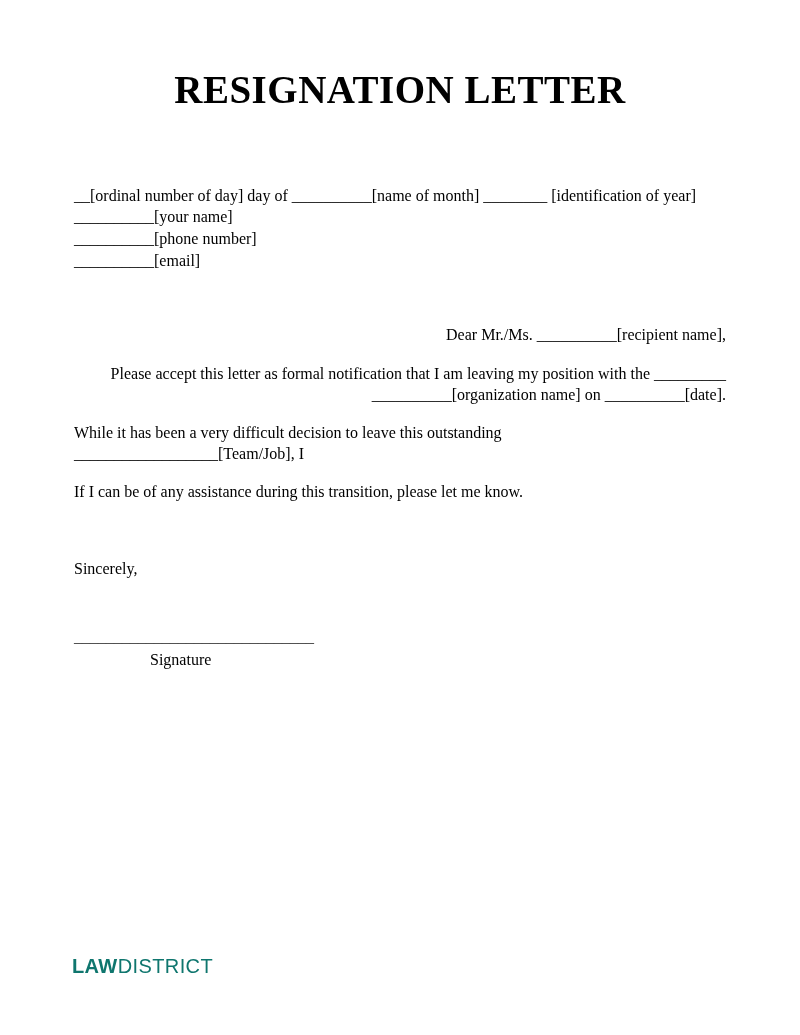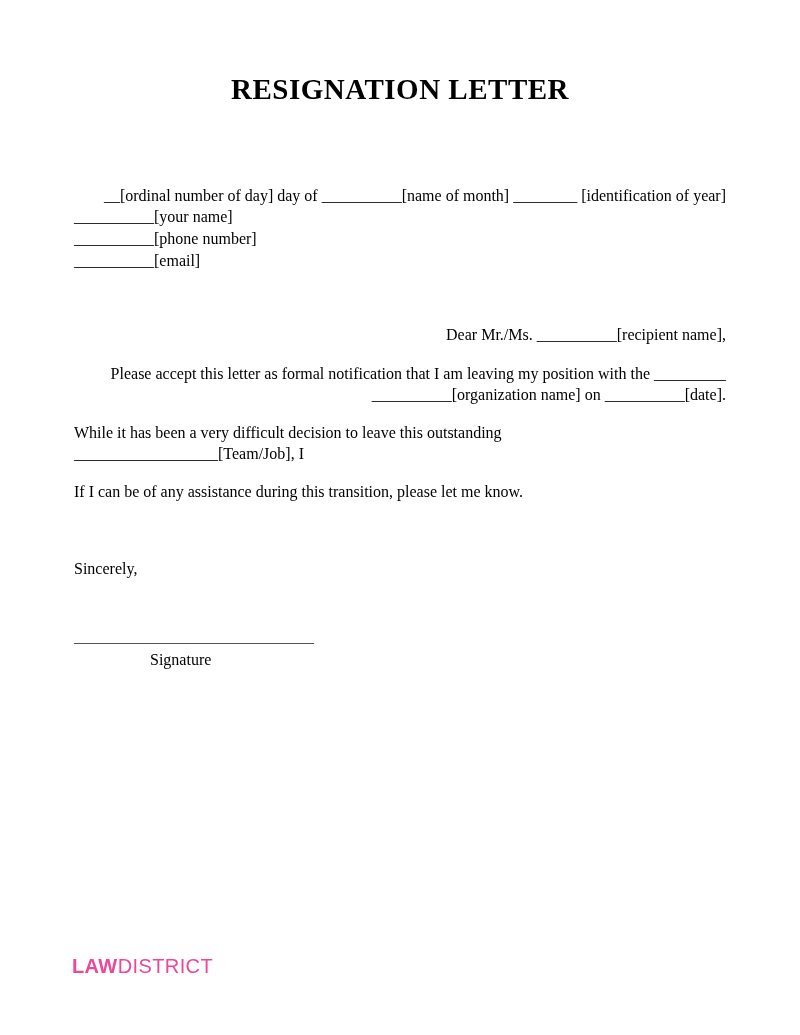--- a/index.html
+++ b/index.html
@@ -13,47 +13,47 @@
     height: 1035px;
     background: #ffffff;
     font-family: "Liberation Serif", serif;
     color: #000000;
     overflow: hidden;
   }
   .title {
     margin: 0;
     padding-top: 72px;
     text-align: center;
-    font-size: 29px;
+    font-size: 39px;
     line-height: 35px;
     font-weight: 700;
     letter-spacing: 0.5px;
   }
   .content {
     padding: 0 74px;
     font-size: 16px;
     line-height: 21px;
   }
-  .date-line { margin-top: 78px; text-align: right; }
+  .date-line { margin-top: 78px; }
   .sender { line-height: 22px; }
   .salutation { margin-top: 52px; text-align: right; }
   .para-accept { margin-top: 18px; text-align: right; }
   .para-while { margin-top: 17px; }
   .para-assist { margin-top: 17px; }
   .sincerely { margin-top: 56px; }
   .signature-line { margin-top: 47px; letter-spacing: 0; color: #333; }
   .signature-label { margin-top: 2px; padding-left: 76px; }
   .footer-logo {
     position: absolute;
     left: 72px;
     top: 954px;
     font-family: "Liberation Sans", sans-serif;
     font-size: 20px;
     line-height: 24px;
-    color: #ec4899;
+    color: #0f766e;
     letter-spacing: 0.4px;
     white-space: nowrap;
   }
   .logo-law { font-weight: 700; }
   .logo-district { font-weight: 400; }
 </style>
 </head>
 <body>
 
 <div class="doc">

